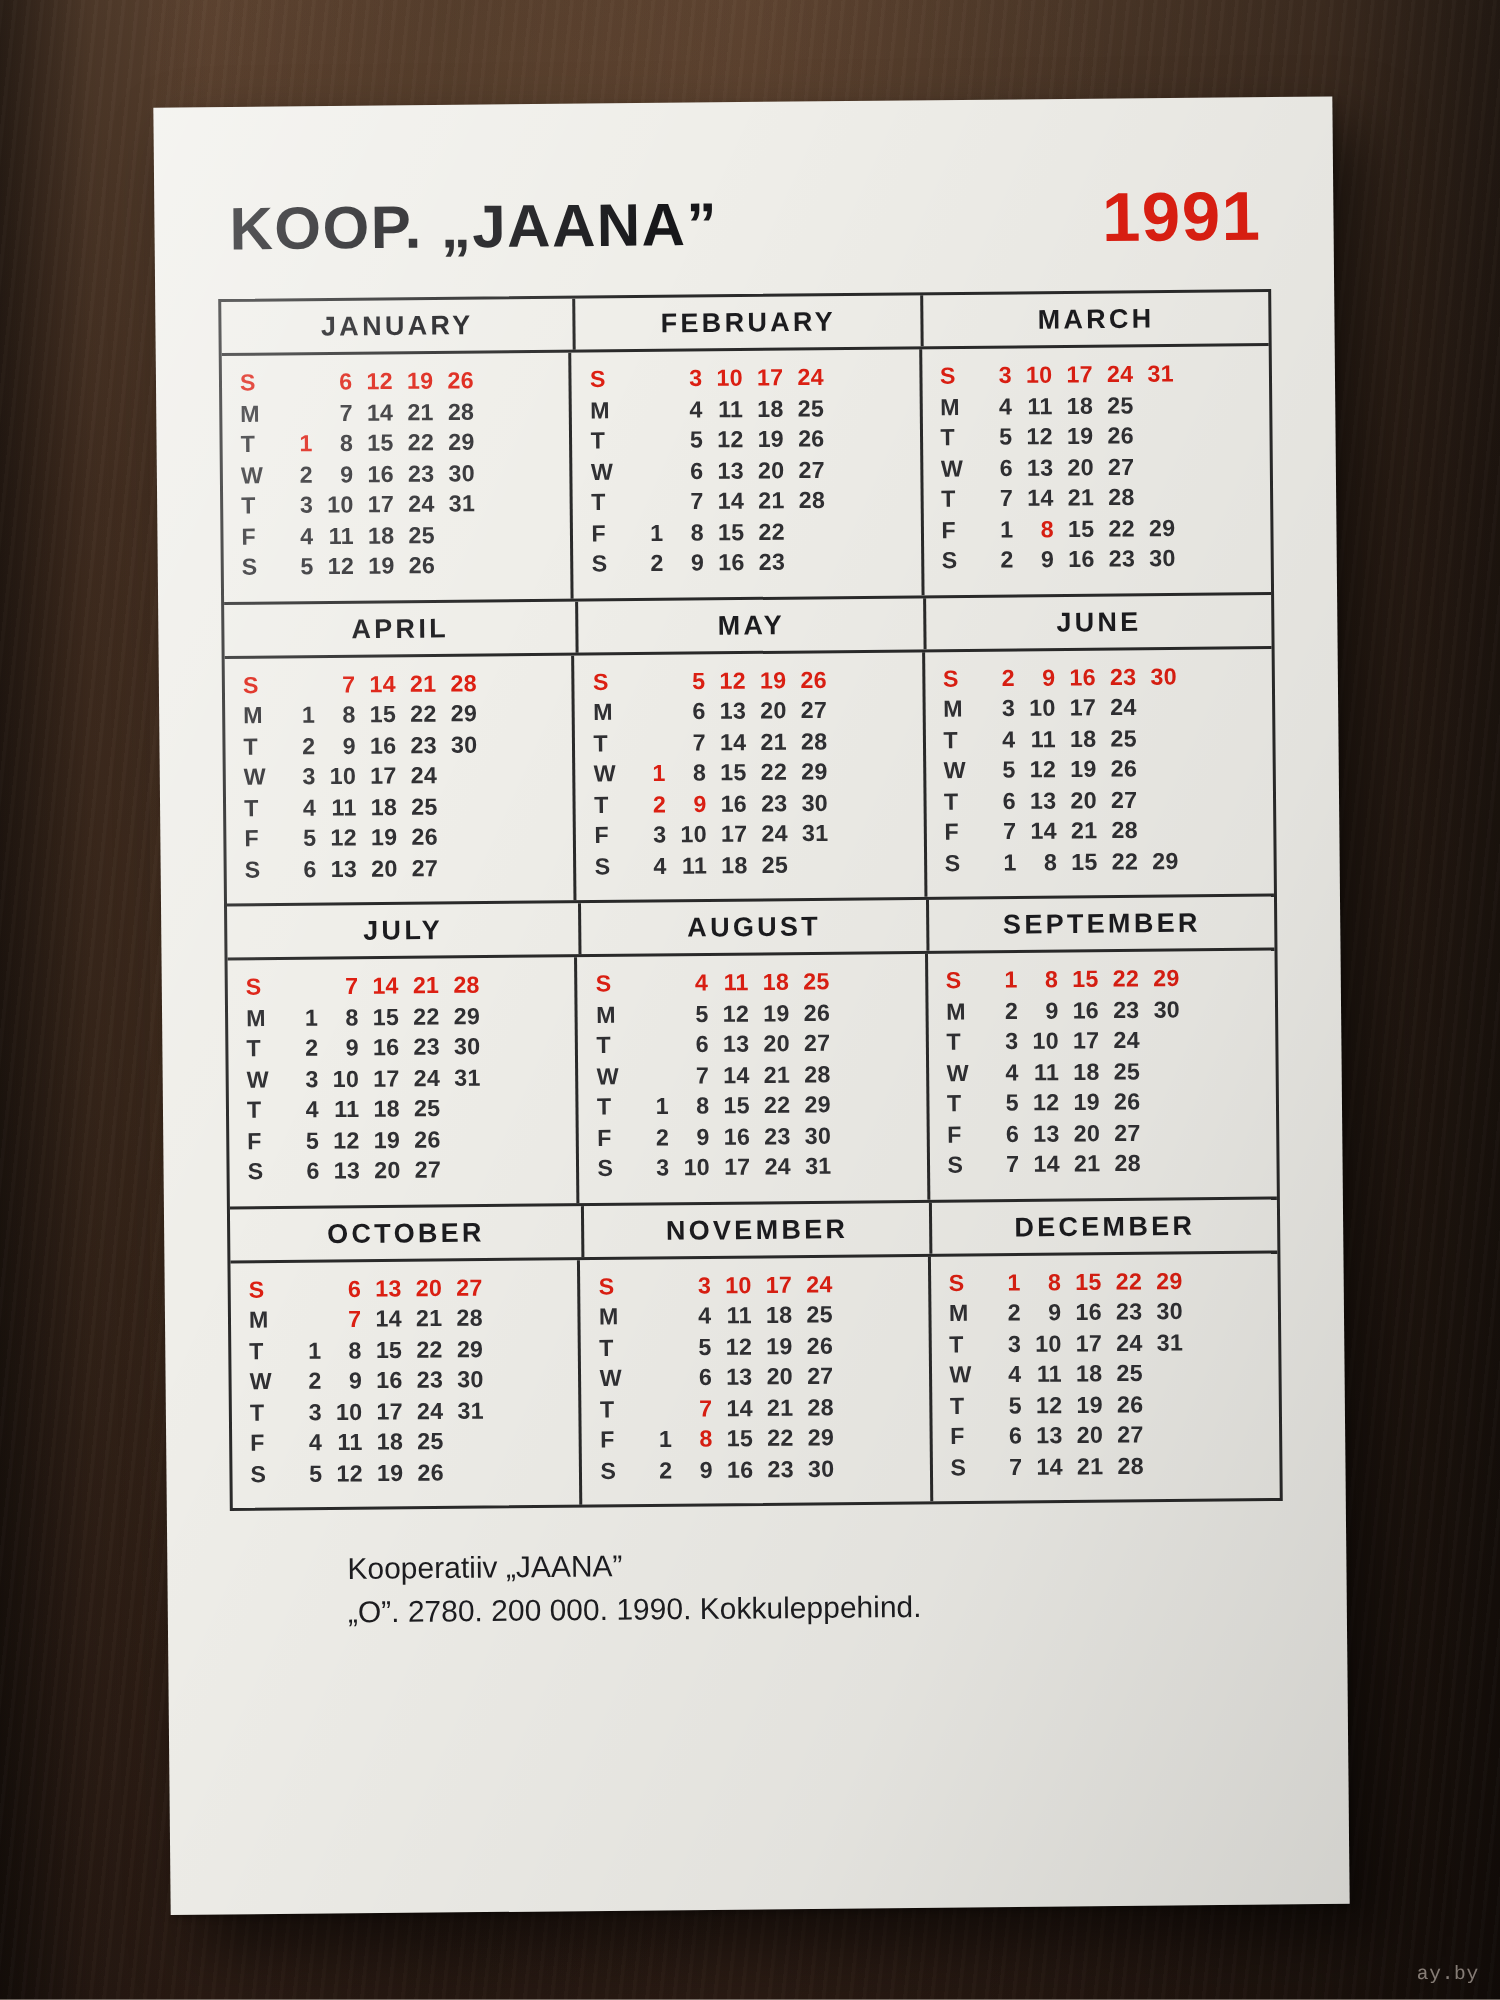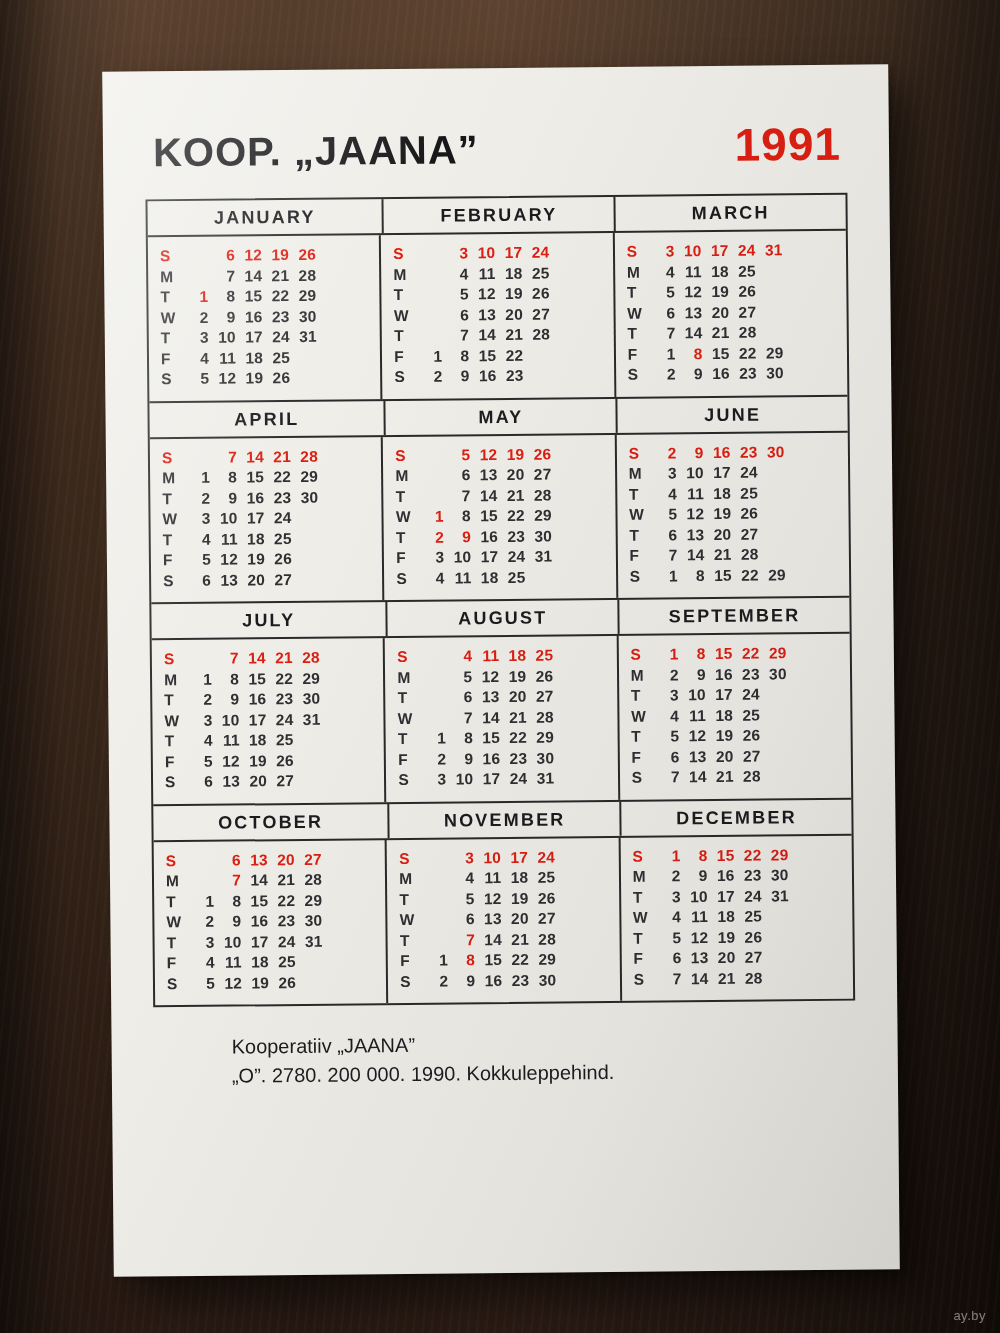--- a/index.html
+++ b/index.html
@@ -175,21 +175,21 @@
   }
 
   
   .watermark {
     position: absolute;
     right: 14px;
     bottom: 10px;
     font-size: 13px;
     color: rgba(225,215,205,0.55);
     letter-spacing: 0.5px;
-    font-family: Liberation Sans, sans-serif;
+    font-family: Liberation Mono, monospace;
   }
 </style>
 </head>
 <body>
 
 <div class="wood"></div>
 <div class="wood-glow"></div>
 
 <div class="card">
   <div class="card-inner">

